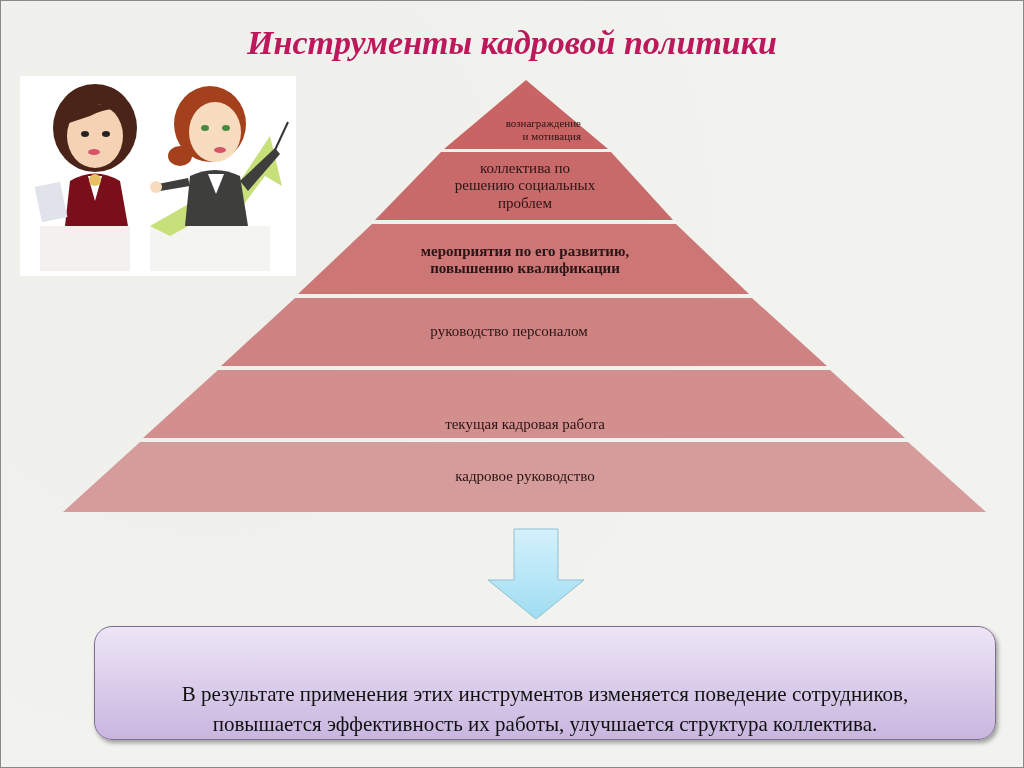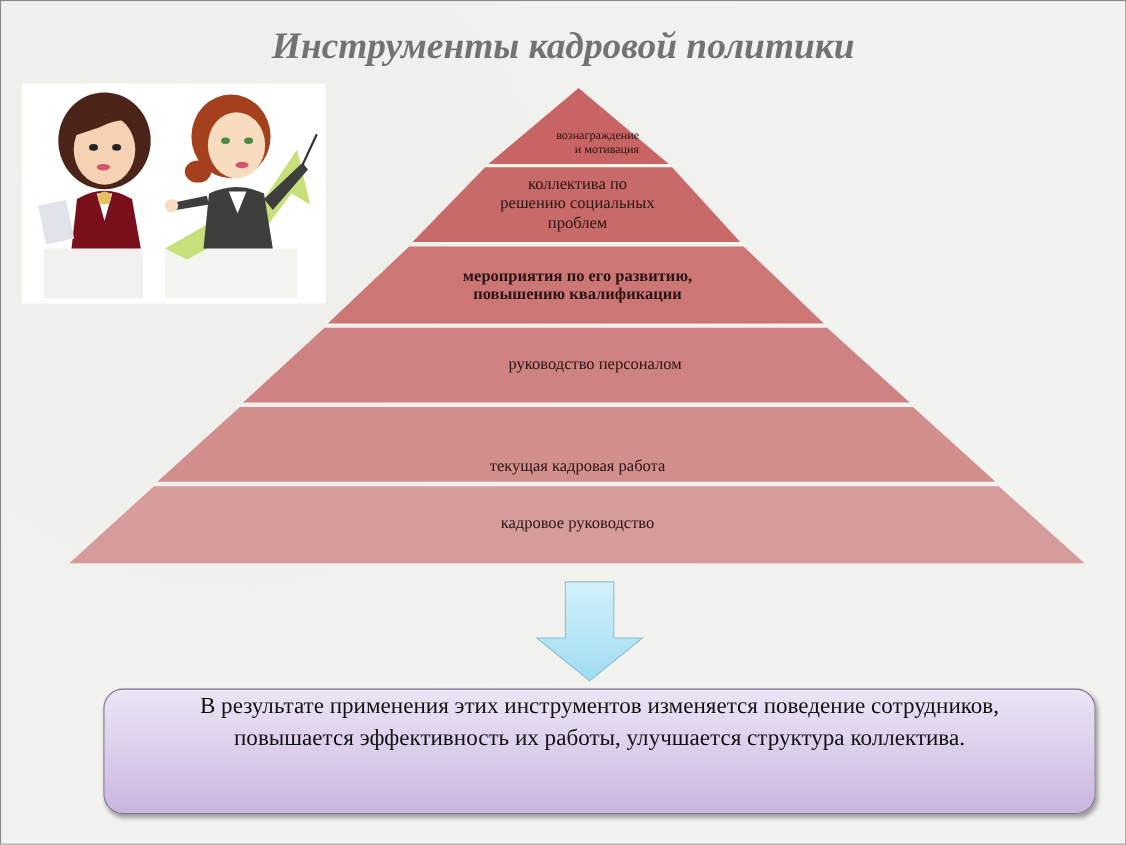--- a/index.html
+++ b/index.html
@@ -11,40 +11,40 @@
   .frame {
     position:absolute; left:0; top:0; width:1022px; height:766px;
     border:1px solid #8a8a8a;
     background:
       radial-gradient(circle at 20% 30%, rgba(0,0,0,0.015) 0, transparent 60%),
       #f2f2ef;
   }
   .title {
     position:absolute; left:0; width:1024px; top:24px; text-align:center;
     font-family:"Liberation Serif", serif; font-style:italic; font-weight:bold;
-    font-size:34px; color:#737373;
+    font-size:34px; color:#be185d;
   }
   .illustration {
     position:absolute; left:20px; top:76px; width:276px; height:200px;
     background:#ffffff;
   }
   .pyramid {
     position:absolute; left:0; top:0; width:1024px; height:768px;
   }
   .tier-label {
     position:absolute; text-align:center; color:#2a1414;
     font-family:"Liberation Serif", serif; line-height:1.15;
   }
   .arrow { position:absolute; left:486px; top:528px; width:100px; height:92px; }
   .result-box {
     position:absolute; left:94px; top:626px; width:900px; height:112px;
     border-radius:18px; border:1px solid #7d6f8f;
     background:linear-gradient(#ede5f6, #c9b6e0);
     box-shadow:2px 3px 4px rgba(0,0,0,0.35);
-    display:flex; align-items:flex-start; justify-content:center; text-align:center;
+    display:flex; align-items:flex-end; justify-content:center; text-align:center;
   }
   .result-text {
     font-family:"Liberation Serif", serif; font-size:21px; line-height:1.4; color:#111;
     white-space:pre-line;
   }
 </style>
 </head>
 <body>
 
 <div class="frame"></div>
@@ -100,21 +100,21 @@
   <polygon points="140,442 908,442 986,512 63,512" fill="#d69c9c"></polygon>
 </svg>
 
 <div class="tier-label" style="left:481px; top:117px; width:100px; font-size:11px; text-align:right; white-space:pre-line;">вознаграждение
 и мотивация</div>
 <div class="tier-label" style="left:400px; top:160px; width:250px; font-size:15px; white-space:pre-line;">коллектива по
 решению социальных
 проблем</div>
 <div class="tier-label" style="left:330px; top:243px; width:390px; font-size:15px; white-space:pre-line;font-weight:bold;">мероприятия по его развитию,
 повышению квалификации</div>
-<div class="tier-label" style="left:316px; top:323px; width:450px; font-size:15px;">руководство персоналом</div>
+<div class="tier-label" style="left:284px; top:323px; width:450px; font-size:15px;">руководство персоналом</div>
 <div class="tier-label" style="left:300px; top:396px; width:450px; font-size:15px;margin-top:20px;">текущая кадровая работа</div>
 <div class="tier-label" style="left:300px; top:468px; width:450px; font-size:15px;">кадровое руководство</div>
 
 <svg class="arrow" viewBox="0 0 100 92">
   <defs>
     <linearGradient id="ag" x1="0" y1="0" x2="0" y2="1">
       <stop offset="0" stop-color="#d4f1fb"></stop>
       <stop offset="1" stop-color="#9fdcf2"></stop>
     </linearGradient>
   </defs>

